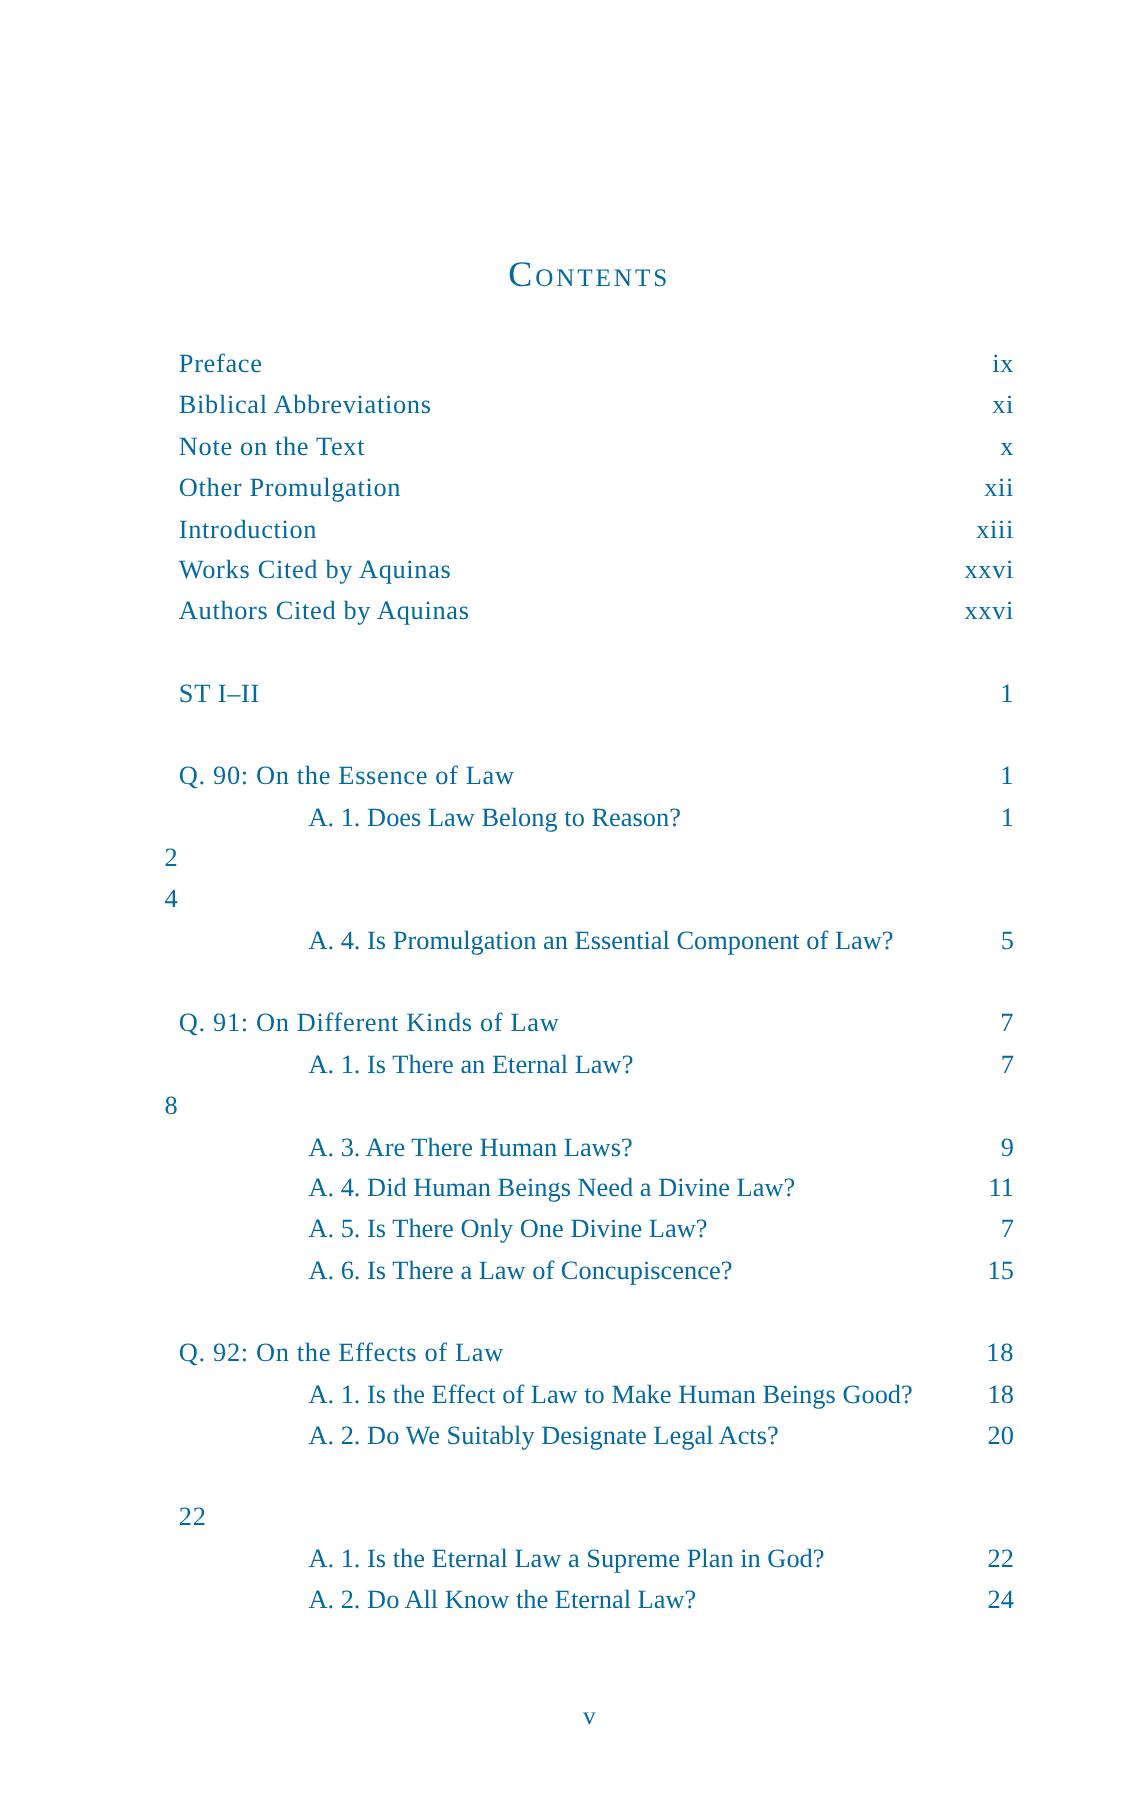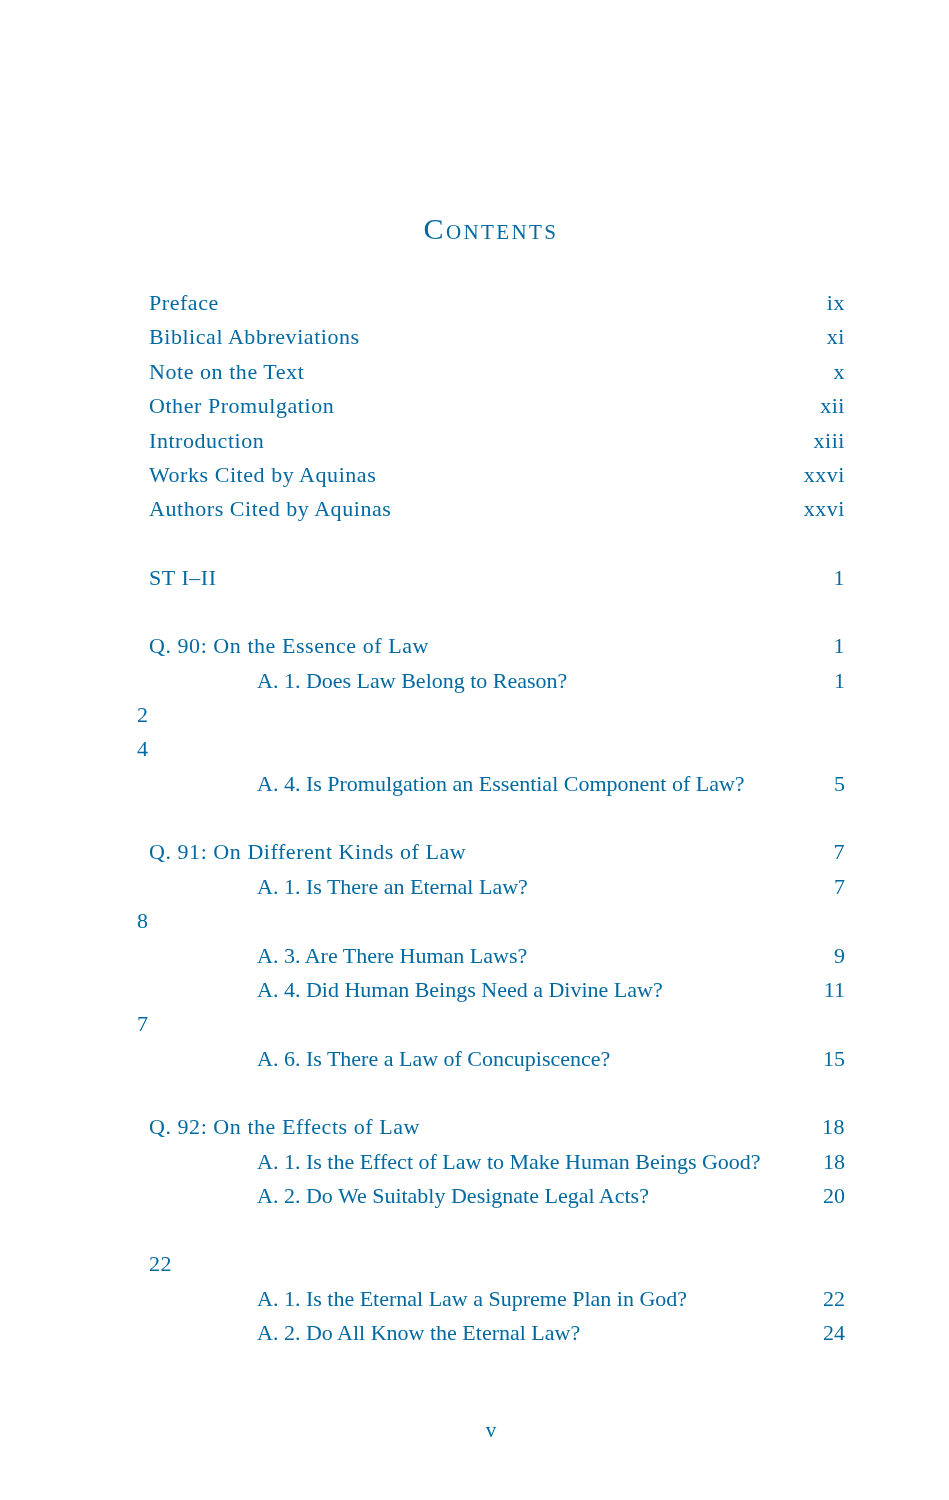--- a/index.html
+++ b/index.html
@@ -130,20 +130,21 @@
   </div>
   <div class="row article">
     <span class="label">A. 3. Are There Human Laws?</span>
     <span class="pagenum">9</span>
   </div>
   <div class="row article">
     <span class="label">A. 4. Did Human Beings Need a Divine Law?</span>
     <span class="pagenum">11</span>
   </div>
   <div class="row article">
+    <span class="label">A. 5. Is There Only One Divine Law?</span>
     <span class="pagenum">7</span>
   </div>
   <div class="row article">
     <span class="label">A. 6. Is There a Law of Concupiscence?</span>
     <span class="pagenum">15</span>
   </div>
 
   <div class="row entry section-gap">
     <span class="label">Q. 92: On the Effects of Law</span>
     <span class="pagenum">18</span>

